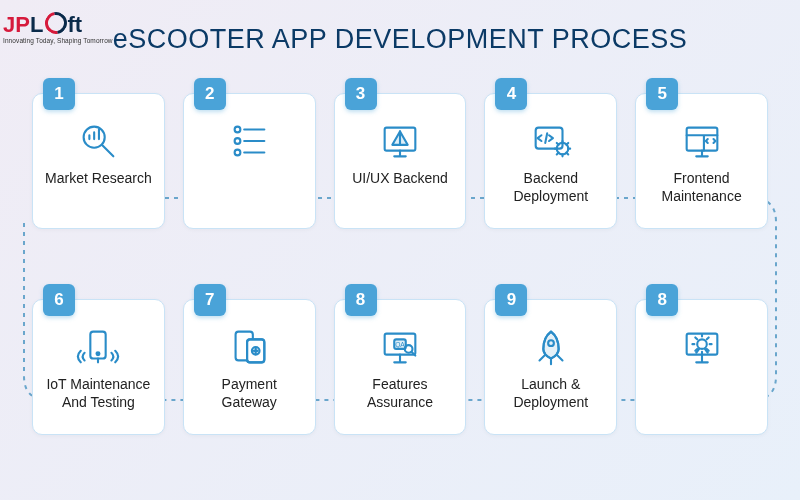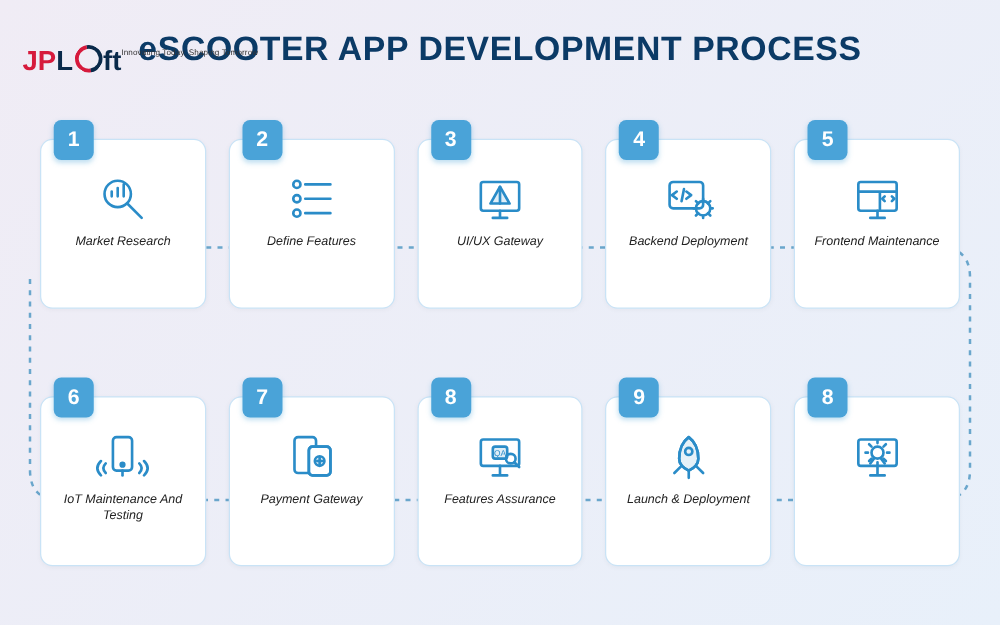--- a/index.html
+++ b/index.html
@@ -5,27 +5,26 @@
   * { box-sizing: border-box; margin: 0; padding: 0; }
   html, body { width: 800px; height: 500px; overflow: hidden; }
   body {
     font-family: -apple-system, BlinkMacSystemFont, "Segoe UI", Arial, sans-serif;
     background: linear-gradient(135deg, #f0ecf5 0%, #e8f0fa 100%);
     padding: 18px 24px;
     position: relative;
   }
   .logo {
     position: absolute;
-    top: 14px; left: 18px;
+    top: 14px; left: 3px;
     font-weight: 800;
     font-size: 22px;
     display: flex;
-    flex-direction: row;
+    flex-direction: column;
     line-height: 1;
-    margin-top: 24px;
   }
   .logo .top {
     display: flex; align-items: flex-end;
   }
   .logo .jp { color: #d61a3c; }
   .logo .loft { color: #0a2a4a; }
   .logo .ring {
     width: 22px; height: 22px;
     border: 3px solid #d61a3c;
     border-right-color: #0a2a4a;
@@ -48,24 +47,24 @@
     font-weight: 500;
     color: #333;
     margin-top: 2px;
     letter-spacing: .1px;
   }
 
   h1 {
     text-align: center;
     color: #0b3a66;
     font-size: 27px;
-    font-weight: 700;
+    font-weight: 400;
     letter-spacing: .5px;
     margin-top: 6px;
-    margin-bottom: 56px;
+    margin-bottom: 38px;
   }
 
   .rows {
     display: flex;
     flex-direction: column;
     gap: 70px;
     padding: 0 8px;
   }
   .row {
     display: grid;
@@ -112,26 +111,25 @@
   .icon svg {
     width: 100%; height: 100%;
     fill: none;
     stroke: #2a8cc8;
     stroke-width: 2.2;
     stroke-linecap: round;
     stroke-linejoin: round;
   }
   .label {
     text-align: center;
-    font-size: 10px;
+    font-size: 14px;
     color: #222;
     font-weight: 500;
     line-height: 1.25;
     padding: 0 2px;
-    font-style: italic;
   }
 
   
   svg.connectors {
     position: absolute;
     top: 0; left: 0;
     width: 800px; height: 500px;
     pointer-events: none;
     z-index: 0;
   }
@@ -181,34 +179,33 @@
     <div class="step">
       <div class="num">2</div>
       <div class="icon">
         <svg viewBox="0 0 48 48">
             <circle cx="12" cy="12" r="3"></circle>
             <circle cx="12" cy="24" r="3"></circle>
             <circle cx="12" cy="36" r="3"></circle>
             <path d="M19 12 H40 M19 24 H40 M19 36 H40"></path>
           </svg>
       </div>
-      <div class="label">Define Features</div>
     </div>
 
     <div class="step">
       <div class="num">3</div>
       <div class="icon">
         <svg viewBox="0 0 48 48">
             <rect x="8" y="10" width="32" height="24" rx="2"></rect>
             <path d="M18 40 H30 M24 34 V40"></path>
             <path d="M24 14 L32 28 H16 Z" fill="#2a8cc8" fill-opacity=".15"></path>
             <path d="M24 14 V28"></path>
           </svg>
       </div>
-      <div class="label">UI/UX Gateway</div>
+      <div class="label">UI/UX Backend</div>
     </div>
 
     <div class="step">
       <div class="num">4</div>
       <div class="icon">
         <svg viewBox="0 0 48 48">
             <rect x="8" y="10" width="28" height="22" rx="3"></rect>
             <path d="M14 18 l-4 3 4 3 M22 18 l4 3 -4 3 M18 26 l2-10"></path>
             <circle cx="36" cy="32" r="6"></circle>
             <path d="M36 26 v-2 M36 40 v-2 M42 32 h2 M28 32 h2 M40 28 l2-2 M30 38 l2-2 M40 36 l2 2 M30 26 l2 2"></path>

